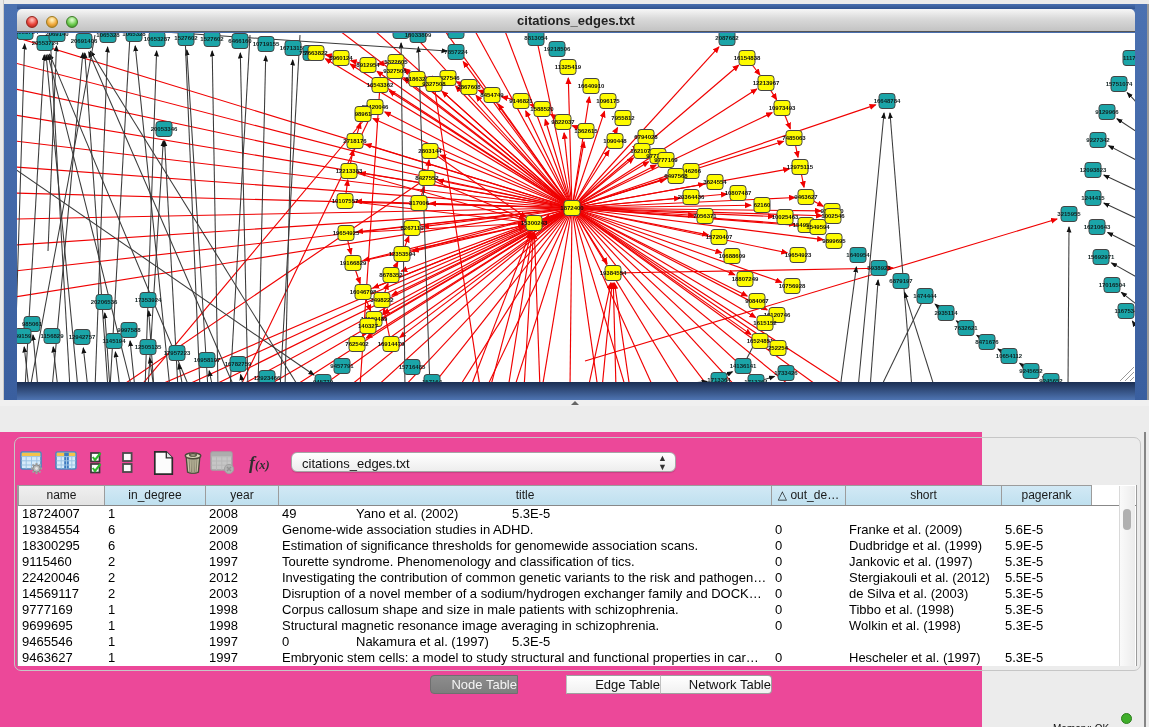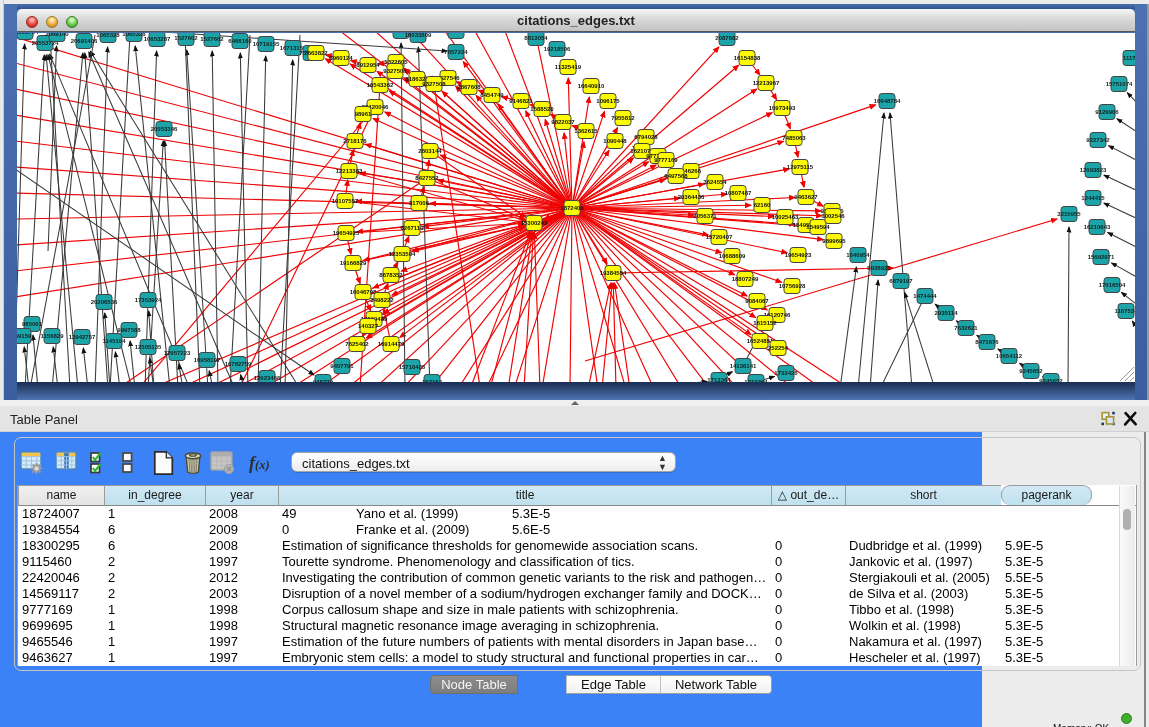--- a/index.html
+++ b/index.html
@@ -32,48 +32,48 @@
 
 #splitter { position:absolute; left:0; top:400px; width:1149px; height:6px; background:#f0f0f0; }
 #splitter .caret { position:absolute; left:571px; top:1px; width:0; height:0; border-left:4px solid transparent; border-right:4px solid transparent; border-bottom:4px solid #666; }
 
 
 #tpbar { position:absolute; left:0; top:406px; width:1149px; height:26px; background:#e4e4e4; border-bottom:1px solid #cfcfcf; }
 #tpbar .lbl { position:absolute; left:10px; top:6px; font-size:13px; color:#222; }
 #tpbar .float { position:absolute; left:1101px; top:5px; width:15px; height:15px; }
 #tpbar .close { position:absolute; left:1123px; top:5px; width:15px; height:15px; }
 
-#tbody { position:absolute; left:0; top:432px; width:982px; height:295px; background:#3b82f6; }
+#tbody { position:absolute; left:0; top:432px; width:982px; height:295px; background:#ec4899; }
 #container { position:absolute; left:14px; top:5px; width:1127px; height:234px; border:1px solid #c6c6c6; border-radius:7px; }
 #tbody .redge { position:absolute; left:1144px; top:0; width:2px; height:295px; background:#858585; }
 
 
 #toolbar { position:absolute; left:0; top:18px; width:1149px; height:32px; }
 .ticon { position:absolute; top:0; }
 #dropdown { position:absolute; left:291px; top:2px; width:385px; height:20px; background:linear-gradient(#fff,#ededed); border:1px solid #a5a5a5; border-radius:6px; box-shadow:0 1px 1px rgba(0,0,0,.15);}
 #dropdown .txt { position:absolute; left:10px; top:3px; font-size:13px; color:#111; }
 #dropdown .arr { position:absolute; right:8px; top:1px; font-size:9px; color:#333; line-height:9px; }
 
 
 #table { position:absolute; left:17px; top:53px; width:1120px; background:#fff; border:1px solid #9c9c9c; border-top:none; height:181px; }
 #thead { display:flex; height:20px; }
 #thead .hc { border-top:1px solid #9c9c9c; border-left:1px solid #9c9c9c; background:linear-gradient(#d2e9f5,#bfe0ef); font-size:12px; color:#1a1a1a; text-align:center; line-height:19px; height:20px; }
 #thead .hc.first { background:linear-gradient(#f0f0f0,#e3e3e3); }
-#thead .hc.last { border-right:1px solid #9c9c9c;border-radius:9px; }
+#thead .hc.last { border-right:1px solid #9c9c9c; }
 #thead2 { height:1px; background:#888; }
 #trows { background:#fff; }
 .trow { display:flex; height:16px; line-height:16px; font-size:13px; color:#000; white-space:nowrap; }
 .trow div { overflow:hidden; padding-left:4px; }
 
 #vscroll { position:absolute; left:1119px; top:54px; width:16px; height:180px; background:linear-gradient(90deg,#fafafa,#ececec); border-left:1px solid #d9d9d9;}
 #vscroll .thumb { position:absolute; left:3px; top:23px; width:8px; height:21px; background:#b0b0b0; border-radius:5px; }
 
 
 #tabs { position:absolute; left:430px; top:243px; height:19px; display:flex; }
-.tab { height:19px; line-height:18px; font-size:13px; text-align:center; background:linear-gradient(#fff,#f1f1f1); border-top:1px solid #9f9f9f; border-bottom:1px solid #9f9f9f; color:#111; }
+.tab { height:19px; line-height:18px; font-size:13px; text-align:right; background:linear-gradient(#fff,#f1f1f1); border-top:1px solid #9f9f9f; border-bottom:1px solid #9f9f9f; color:#111; }
 .tab.sel { background:linear-gradient(#8d8d8d,#7d7d7d); color:#f5f5f5; border:1px solid #6f6f6f; border-radius:4px 0 0 4px; }
 .tab.mid { border-left:1px solid #c0c0c0;margin-left:48px; }
 .tab.last { border:1px solid #9f9f9f; border-left:1px solid #c0c0c0; border-radius:0 4px 4px 0; }
 
 #memok { position:absolute; left:1053px; top:723px; font-size:10px; color:#111; }
 #memdot { position:absolute; left:1121px; top:712.5px; width:11px; height:11px; border-radius:50%; background:#3fae2a; border:1.5px solid #2c7d1d; }
 
 
 #topstrip { position:absolute; left:0; top:0; width:1149px; height:4px; background:#ebebeb; }
 #leftstrip { position:absolute; left:0; top:0; width:4px; height:400px; background:#e9e9e9; border-right:1px solid #c9c9c9;}
@@ -641,36 +641,20 @@
           </svg>
         </div>
     </div>
     <div id="rightstrip"></div>
   </div>
   <div id="topstrip"></div>
     <div id="leftstrip"></div>
   <div id="splitter">
       <div class="caret"></div>
     </div>
-  <div id="tpbar">
-    <div class="lbl">Table Panel</div>
-    <div class="float"><svg width="15" height="15" viewBox="0 0 15 15">
-          <rect x="11.2" y="0.8" width="2.6" height="2.6" fill="#1d3a66"></rect>
-          <rect x="0.4" y="11.6" width="2.6" height="2.6" fill="#1d3a66"></rect>
-          <rect x="11.2" y="11.6" width="2.6" height="2.6" fill="#1d3a66"></rect>
-          <rect x="1.2" y="1.6" width="6.6" height="6.6" fill="#e9f1fb" stroke="#a59338" stroke-width="1.6"></rect>
-          <rect x="5.4" y="5.8" width="7.2" height="7.2" fill="#d9e7f7" stroke="#a59338" stroke-width="1.6"></rect>
-        </svg></div>
-    <div class="close"><svg width="15" height="15" viewBox="0 0 15 15">
-          <g stroke="#0a0a0a" stroke-width="2.6" stroke-linecap="round">
-            <path d="M2.6 2.2 L12.6 13.2" fill="none"></path>
-            <path d="M12.2 2.0 L2.2 13.4" fill="none"></path>
-          </g>
-        </svg></div>
-  </div>
   <div id="tbody">
     <div id="container"></div>
     <div id="toolbar">
       <div class="ticon" style="left:20px;top:0px"><svg width="24" height="26" viewBox="0 0 24 26">
             <g transform="translate(0,1)">
               <rect x="1" y="1" width="20" height="17" rx="1.5" fill="#d6eafa" stroke="#4b87bd" stroke-width="1.6"></rect>
               <rect x="1.8" y="1.8" width="18.4" height="3.4" fill="#f4c34b"></rect>
               <g stroke="#9cc3e4" stroke-width="1">
                 <path d="M1.5 5.6h19 M1.5 9.8h19 M1.5 14h19 M6.2 5.6v12 M11.5 5.6v12 M16.8 5.6v12" fill="none"></path>
               </g>
@@ -753,27 +737,28 @@
         <div class="hc" style="width:156px">short</div>
         <div class="hc last" style="width:91px">pagerank</div>
       </div>
       <div id="thead2"></div>
       <div id="trows">
           <div class="trow">
             <div style="width:86px">18724007</div>
             <div style="width:101px">1</div>
             <div style="width:73px">2008</div>
             <div style="width:74px">49</div>
-            <div style="width:156px">Yano et al. (1999)</div>
+            <div style="width:156px">Yano et al. (2002)</div>
             <div style="width:91px">5.3E-5</div>
           </div>
           <div class="trow">
             <div style="width:86px">19384554</div>
             <div style="width:101px">6</div>
             <div style="width:73px">2009</div>
+            <div style="width:493px">Genome-wide association studies in ADHD.</div>
             <div style="width:74px">0</div>
             <div style="width:156px">Franke et al. (2009)</div>
             <div style="width:91px">5.6E-5</div>
           </div>
           <div class="trow">
             <div style="width:86px">18300295</div>
             <div style="width:101px">6</div>
             <div style="width:73px">2008</div>
             <div style="width:493px">Estimation of significance thresholds for genomewide association scans.</div>
             <div style="width:74px">0</div>
@@ -788,21 +773,21 @@
             <div style="width:74px">0</div>
             <div style="width:156px">Jankovic et al. (1997)</div>
             <div style="width:91px">5.3E-5</div>
           </div>
           <div class="trow">
             <div style="width:86px">22420046</div>
             <div style="width:101px">2</div>
             <div style="width:73px">2012</div>
             <div style="width:493px">Investigating the contribution of common genetic variants to the risk and pathogen…</div>
             <div style="width:74px">0</div>
-            <div style="width:156px">Stergiakouli et al. (2005)</div>
+            <div style="width:156px">Stergiakouli et al. (2012)</div>
             <div style="width:91px">5.5E-5</div>
           </div>
           <div class="trow">
             <div style="width:86px">14569117</div>
             <div style="width:101px">2</div>
             <div style="width:73px">2003</div>
             <div style="width:493px">Disruption of a novel member of a sodium/hydrogen exchanger family and DOCK…</div>
             <div style="width:74px">0</div>
             <div style="width:156px">de Silva et al. (2003)</div>
             <div style="width:91px">5.3E-5</div>
@@ -822,21 +807,20 @@
             <div style="width:73px">1998</div>
             <div style="width:493px">Structural magnetic resonance image averaging in schizophrenia.</div>
             <div style="width:74px">0</div>
             <div style="width:156px">Wolkin et al. (1998)</div>
             <div style="width:91px">5.3E-5</div>
           </div>
           <div class="trow">
             <div style="width:86px">9465546</div>
             <div style="width:101px">1</div>
             <div style="width:73px">1997</div>
-            <div style="width:493px">Estimation of the future numbers of patients with mental disorders in Japan base…</div>
             <div style="width:74px">0</div>
             <div style="width:156px">Nakamura et al. (1997)</div>
             <div style="width:91px">5.3E-5</div>
           </div>
           <div class="trow">
             <div style="width:86px">9463627</div>
             <div style="width:101px">1</div>
             <div style="width:73px">1997</div>
             <div style="width:493px">Embryonic stem cells: a model to study structural and functional properties in car…</div>
             <div style="width:74px">0</div>

